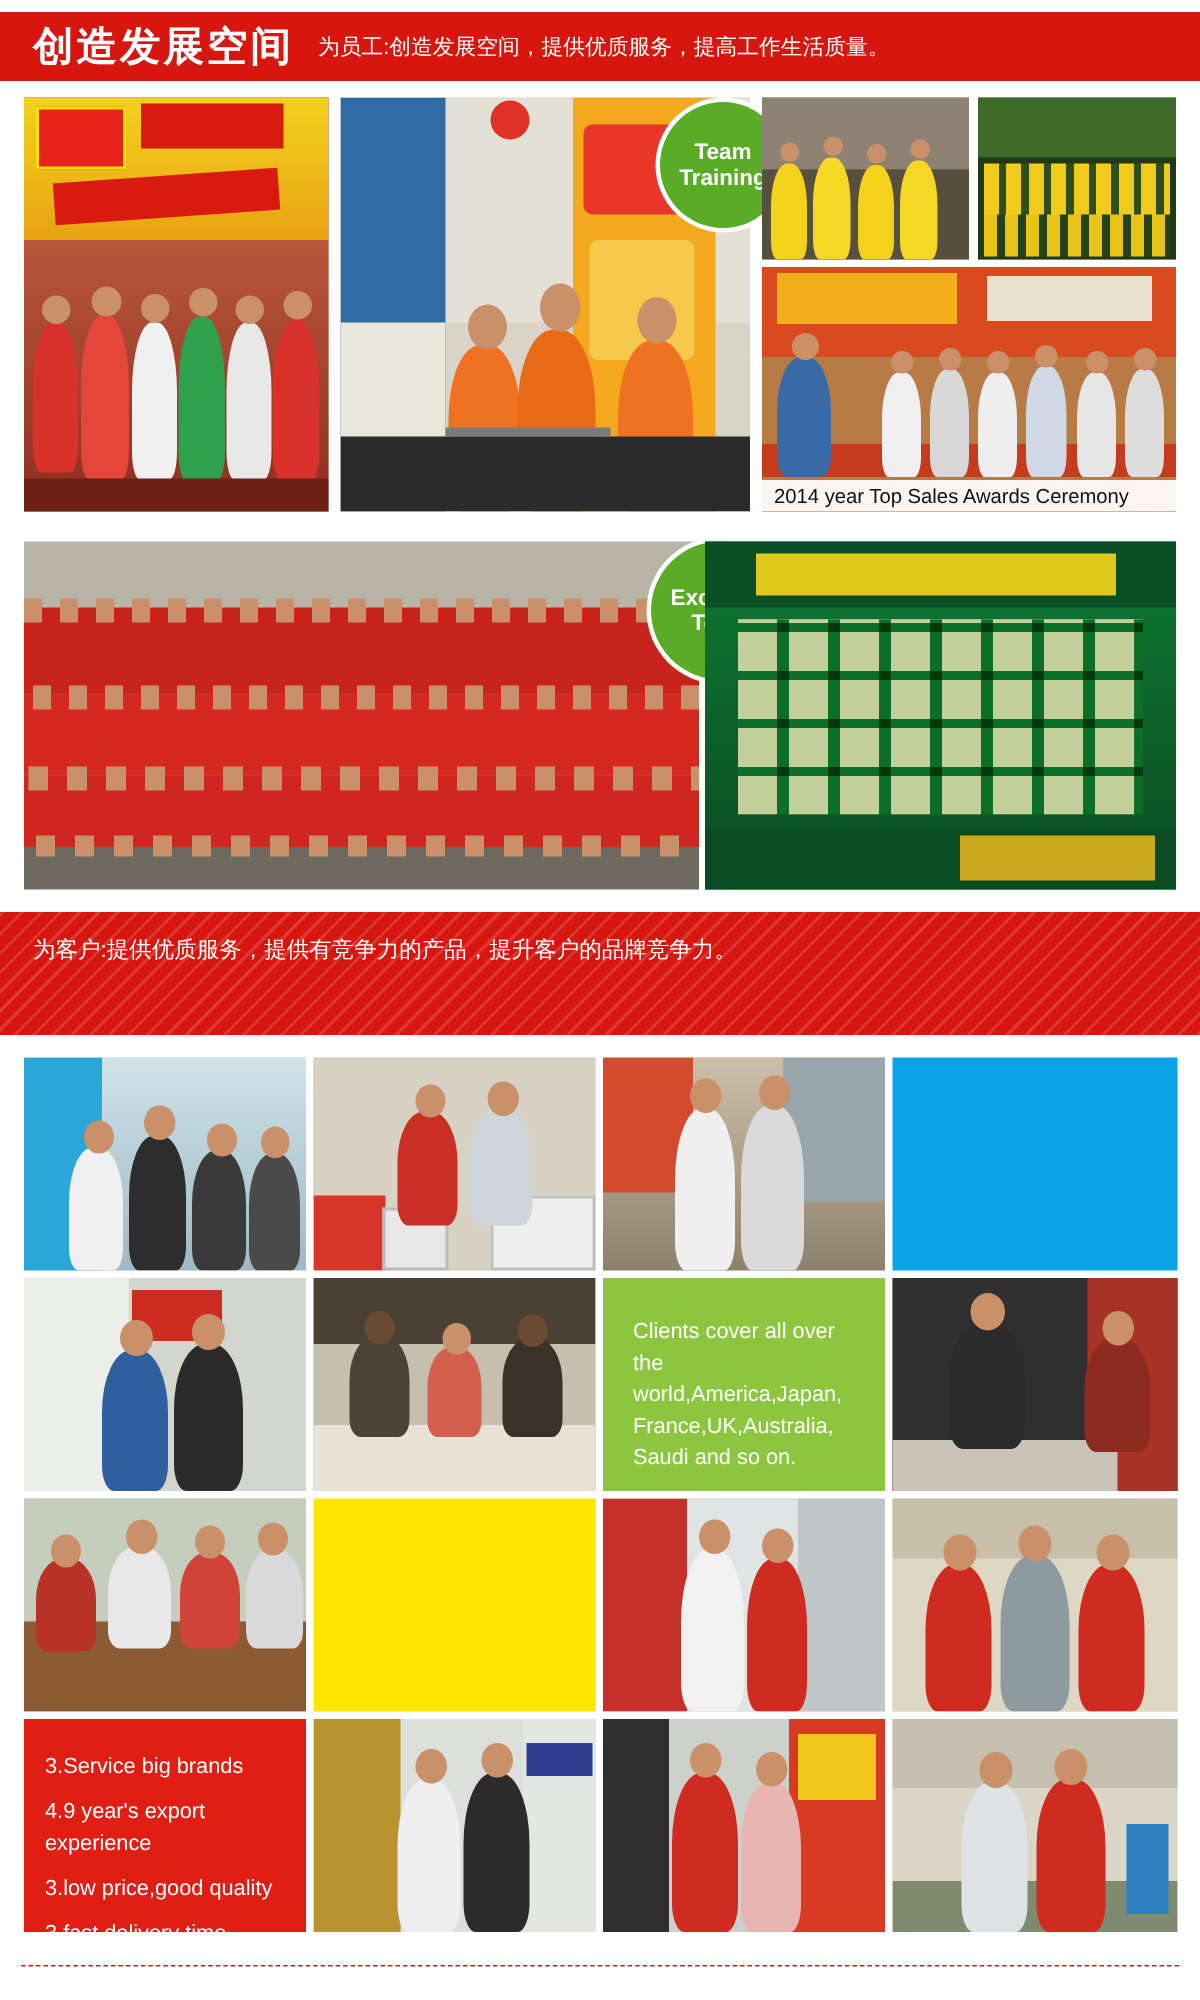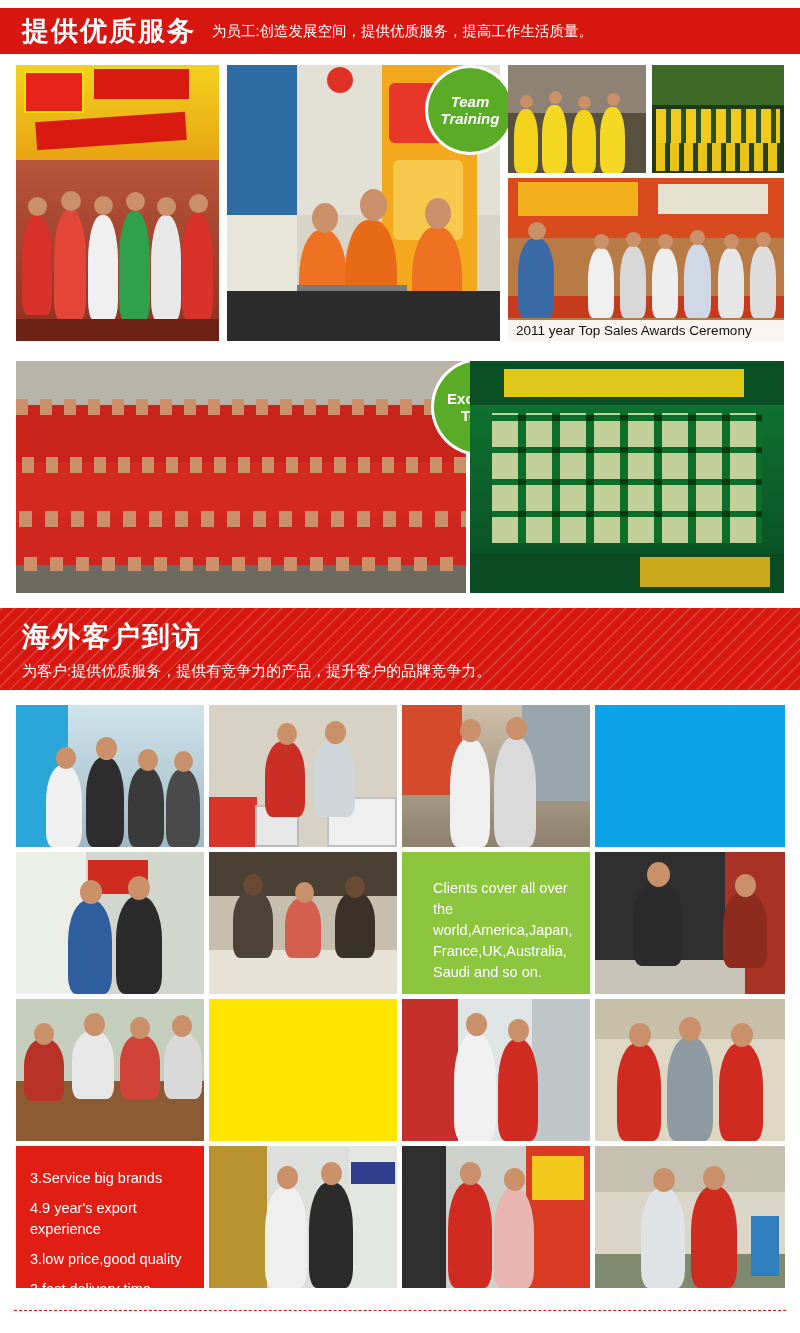--- a/index.html
+++ b/index.html
@@ -104,21 +104,21 @@
     font-size: 15px;
     margin-top: 6px;
   }
 
   
   .tile-text {
     position: absolute;
     color: #ffffff;
     font-size: 14.5px;
     line-height: 1.45;
-    padding: 26px 14px 0 31px;
+    padding: 26px 14px 0 20px;
   }
   .tile-green { background: #8cc63e; }
   .tile-blue  { background: #0aa3e8; }
   .tile-yellow{ background: #ffe500; }
   .tile-red   { background: #e01e13; }
   .tile-red ol { margin: 0; padding: 0; list-style: none; }
   .tile-red li { margin-bottom: 9px; font-size: 14.5px; }
 
   .footer-rule {
     position: absolute;
@@ -126,21 +126,21 @@
     width: 772px; height: 0;
     border-top: 1px dashed #d6160f;
   }
 </style>
 </head>
 <body>
 
 <div class="page">
 
   <div class="banner-team">
-    <div class="title">提供优质服务</div>
+    <div class="title">创造发展空间</div>
     <div class="sub">为员工:创造发展空间，提供优质服务，提高工作生活质量。</div>
   </div>
 
   <div class="ph" style="left:16px; top:65px; width:203px; height:276px; background:#9e3c2a;">
     <div class="scene">
       <div class="wall" style="top:0;height:95px;background:linear-gradient(180deg,#f2d21e,#e8a313);"></div>
       <div style="position:absolute;left:8px;top:6px;width:60px;height:42px;background:#e8241a;border:2px solid #ffe000;"></div>
       <div style="position:absolute;left:78px;top:4px;width:95px;height:30px;background:#d81a10;"></div>
       <div style="position:absolute;left:20px;top:52px;width:150px;height:28px;background:#d81a10;transform:rotate(-4deg);"></div>
       <div style="position:absolute;left:0;top:95px;right:0;bottom:0;background:linear-gradient(180deg,#b8563c,#8e2f20);"></div>
@@ -173,21 +173,21 @@
       <div class="head" style="left:85px;top:138px;width:26px;height:30px;"></div>
       <div class="fig" style="left:118px;top:155px;width:52px;height:121px;background:#e86a17;"></div>
       <div class="head" style="left:133px;top:124px;width:27px;height:32px;"></div>
       <div class="fig" style="left:185px;top:162px;width:50px;height:114px;background:#ef7122;"></div>
       <div class="head" style="left:198px;top:133px;width:26px;height:31px;"></div>
       <div style="position:absolute;left:0;right:0;bottom:0;height:50px;background:#2b2b2b;"></div>
       <div style="position:absolute;left:70px;bottom:50px;width:110px;height:6px;background:#7a7a7a;"></div>
     </div>
   </div>
 
-  <div class="badge" style="left:428px; top:68px; width:84px; height:84px;font-style:italic;">
+  <div class="badge" style="left:440px; top:68px; width:84px; height:84px;">
     <div class="inner">Team Training</div>
   </div>
 
   <div class="ph" style="left:508px; top:65px; width:138px; height:108px; background:#6e6354;">
     <div class="scene">
       <div class="wall" style="top:0;height:48px;background:#8d8273;"></div>
       <div style="position:absolute;left:0;top:48px;right:0;bottom:0;background:#57503f;"></div>
       <div class="fig" style="left:6px;top:44px;width:24px;height:64px;background:#f2d21a;"></div>
       <div class="head" style="left:12px;top:30px;width:13px;height:13px;"></div>
       <div class="fig" style="left:34px;top:40px;width:25px;height:68px;background:#f5d824;"></div>
@@ -223,21 +223,21 @@
       <div class="head" style="left:118px;top:54px;width:15px;height:15px;"></div>
       <div class="fig" style="left:144px;top:70px;width:26px;height:70px;background:#eeeeee;"></div>
       <div class="head" style="left:150px;top:56px;width:15px;height:15px;"></div>
       <div class="fig" style="left:176px;top:66px;width:27px;height:74px;background:#cfd8e4;"></div>
       <div class="head" style="left:182px;top:52px;width:15px;height:15px;"></div>
       <div class="fig" style="left:210px;top:70px;width:26px;height:70px;background:#e6e6e6;"></div>
       <div class="head" style="left:216px;top:56px;width:15px;height:15px;"></div>
       <div class="fig" style="left:242px;top:68px;width:26px;height:72px;background:#dddddd;"></div>
       <div class="head" style="left:248px;top:54px;width:15px;height:15px;"></div>
     </div>
-    <div class="caption-bar">2011 year Top Sales Awards Ceremony</div>
+    <div class="caption-bar">2014 year Top Sales Awards Ceremony</div>
   </div>
 
   <div class="ph" style="left:16px; top:361px; width:450px; height:232px; background:#cfcfcf;">
     <div class="scene">
       <div class="wall" style="top:0;height:66px;background:#b9b4a8;"></div>
       <div style="position:absolute;left:0;top:66px;right:0;bottom:0;background:#8a8477;"></div>
       <div style="position:absolute;left:0;top:44px;right:0;height:58px;background:#c8241c;"></div>
       <div style="position:absolute;left:0;top:102px;right:0;height:54px;background:#d5291f;"></div>
       <div style="position:absolute;left:0;top:156px;right:0;height:48px;background:#cf2720;"></div>
       <div style="position:absolute;left:0;top:204px;right:0;bottom:0;background:#6f6a5f;"></div>
@@ -260,21 +260,20 @@
       <div style="position:absolute;left:22px;top:52px;width:270px;height:130px;
            background:repeating-linear-gradient(90deg,#dfe6c6 0 26px,#0e7a33 26px 34px),
                       repeating-linear-gradient(0deg,#dfe6c6 0 26px,#0e7a33 26px 32px);
            background-blend-mode:multiply;"></div>
       <div style="position:absolute;left:0;bottom:0;right:0;height:40px;background:#0a4b22;"></div>
       <div style="position:absolute;left:170px;bottom:6px;width:130px;height:30px;background:#e0b41c;opacity:0.9;"></div>
     </div>
   </div>
 
   <div class="banner-clients">
-    <div class="title">海外客户到访</div>
     <div class="sub">为客户:提供优质服务，提供有竞争力的产品，提升客户的品牌竞争力。</div>
   </div>
 
   <div class="ph" style="left:16px; top:705px; width:188px; height:142px; background:#bcd3dd;">
     <div class="scene">
       <div style="position:absolute;inset:0;background:linear-gradient(180deg,#cfe3ea,#9fb9c4);"></div>
       <div style="position:absolute;left:0;top:0;width:52px;height:142px;background:#2aa7d8;"></div>
       <div class="fig" style="left:30px;top:60px;width:36px;height:82px;background:#f0f0f0;"></div>
       <div class="head" style="left:40px;top:42px;width:20px;height:22px;"></div>
       <div class="fig" style="left:70px;top:52px;width:38px;height:90px;background:#2d2d2d;"></div>

